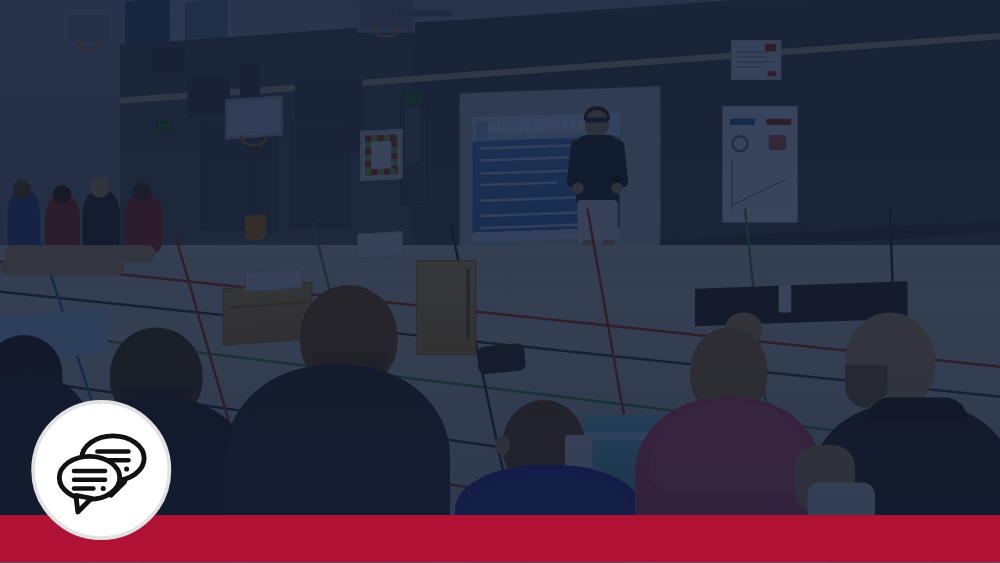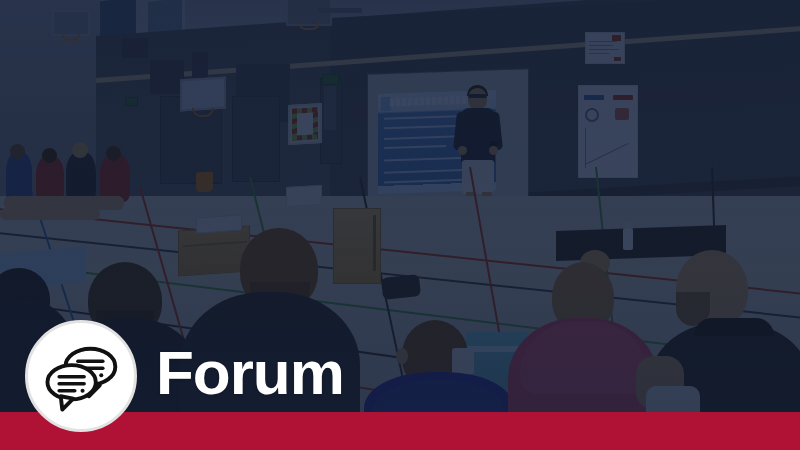--- a/index.html
+++ b/index.html
@@ -558,14 +558,13 @@
         <ellipse cx="38" cy="58" rx="31" ry="22" fill="#ffffff" stroke="#111111" stroke-width="5"></ellipse>
         <path d="M24 76 L26 93 L40 79 Z" fill="#ffffff" stroke="#111111" stroke-width="5" stroke-linejoin="round"></path>
         <line x1="22" y1="51" x2="54" y2="51" stroke="#111111" stroke-width="4.5" stroke-linecap="round"></line>
         <line x1="22" y1="60" x2="54" y2="60" stroke="#111111" stroke-width="4.5" stroke-linecap="round"></line>
         <line x1="22" y1="69" x2="42" y2="69" stroke="#111111" stroke-width="4.5" stroke-linecap="round"></line>
         <circle cx="52" cy="69" r="2.6" fill="#111111"></circle>
       </svg>
     </span>
   </div>
 
-  <div class="wordmark" style="color: rgb(255, 255, 255);">Forum</div>
 </div>
 
 </body></html>

